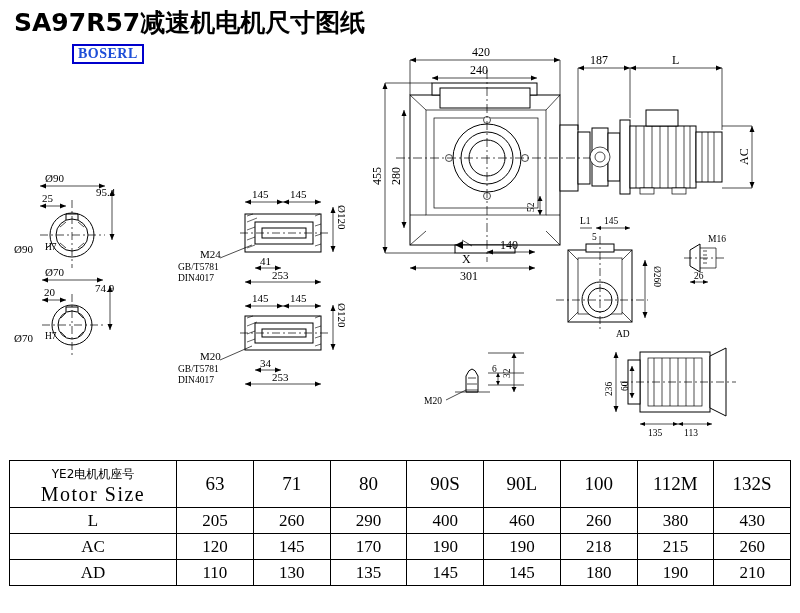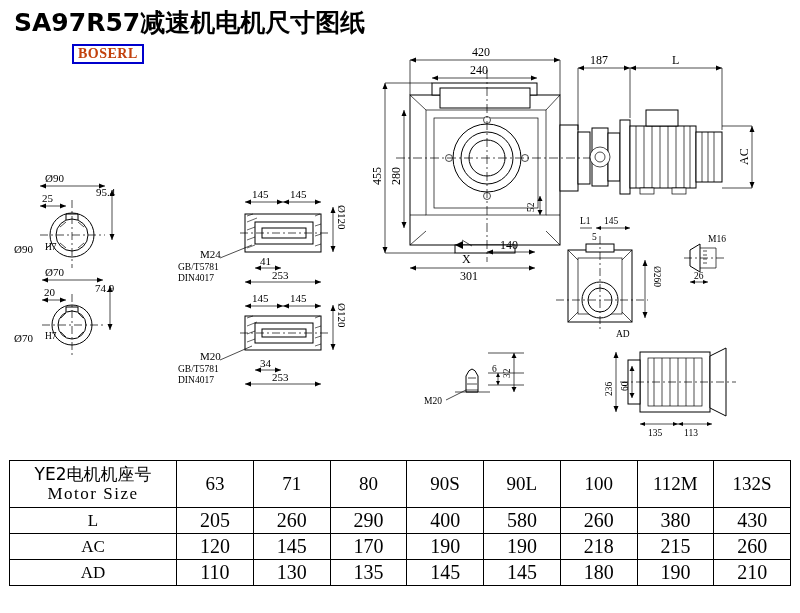--- a/index.html
+++ b/index.html
@@ -31,21 +31,21 @@
     font-size: 25px;
     letter-spacing: 0px;
     white-space: nowrap;
   }
   
   #logo {
     position: absolute;
     left: 72px;
     top: 44px;
     border: 2px solid #0000cc;
-    color: #c2410c;
+    color: #1d4ed8;
     font-family: "Liberation Serif", serif;
     font-weight: bold;
     font-size: 14px;
     padding: 0px 4px 1px 4px;
     letter-spacing: 0.5px;
     line-height: 15px;
   }
   
   #drawing {
     position: absolute;
@@ -59,44 +59,44 @@
     position: absolute;
     left: 9px;
     top: 460px;
     width: 782px;
     border-collapse: collapse;
     table-layout: fixed;
   }
   #spec-table td {
     border: 1px solid #000;
     text-align: center;
-    font-size: 20px;
+    font-size: 17px;
     font-family: "Liberation Serif", serif;
     height: 25px;
     padding: 0;
   }
   #spec-table td.rowhead {
     width: 166px;
     font-size: 17px;
   }
   #spec-table tr.headrow td {
     height: 46px;
     font-size: 19px;
   }
   #spec-table tr.headrow td.rowhead {
     line-height: 20px;
   }
   .cn {
     font-family: "DejaVu Sans", sans-serif;
-    font-size: 17px;
+    font-size: 12px;
   }
   .ms {
     font-family: "Liberation Serif", serif;
     letter-spacing: 1.5px;
-    font-size: 17px;
+    font-size: 20px;
   }
   
   text {
     font-family: "Liberation Serif", serif;
     font-size: 11px;
     fill: #000;
   }
   text.sm { font-size: 9.5px; }
   text.md { font-size: 12px; }
   .ln { stroke: #000; fill: none; stroke-width: 1; }
@@ -468,21 +468,21 @@
         <td>100</td>
         <td>112M</td>
         <td>132S</td>
       </tr>
       <tr>
         <td class="rowhead">L</td>
         <td>205</td>
         <td>260</td>
         <td>290</td>
         <td>400</td>
-        <td>580</td>
+        <td>460</td>
         <td>260</td>
         <td>380</td>
         <td>430</td>
       </tr>
       <tr>
         <td class="rowhead">AC</td>
         <td>120</td>
         <td>145</td>
         <td>170</td>
         <td>190</td>

